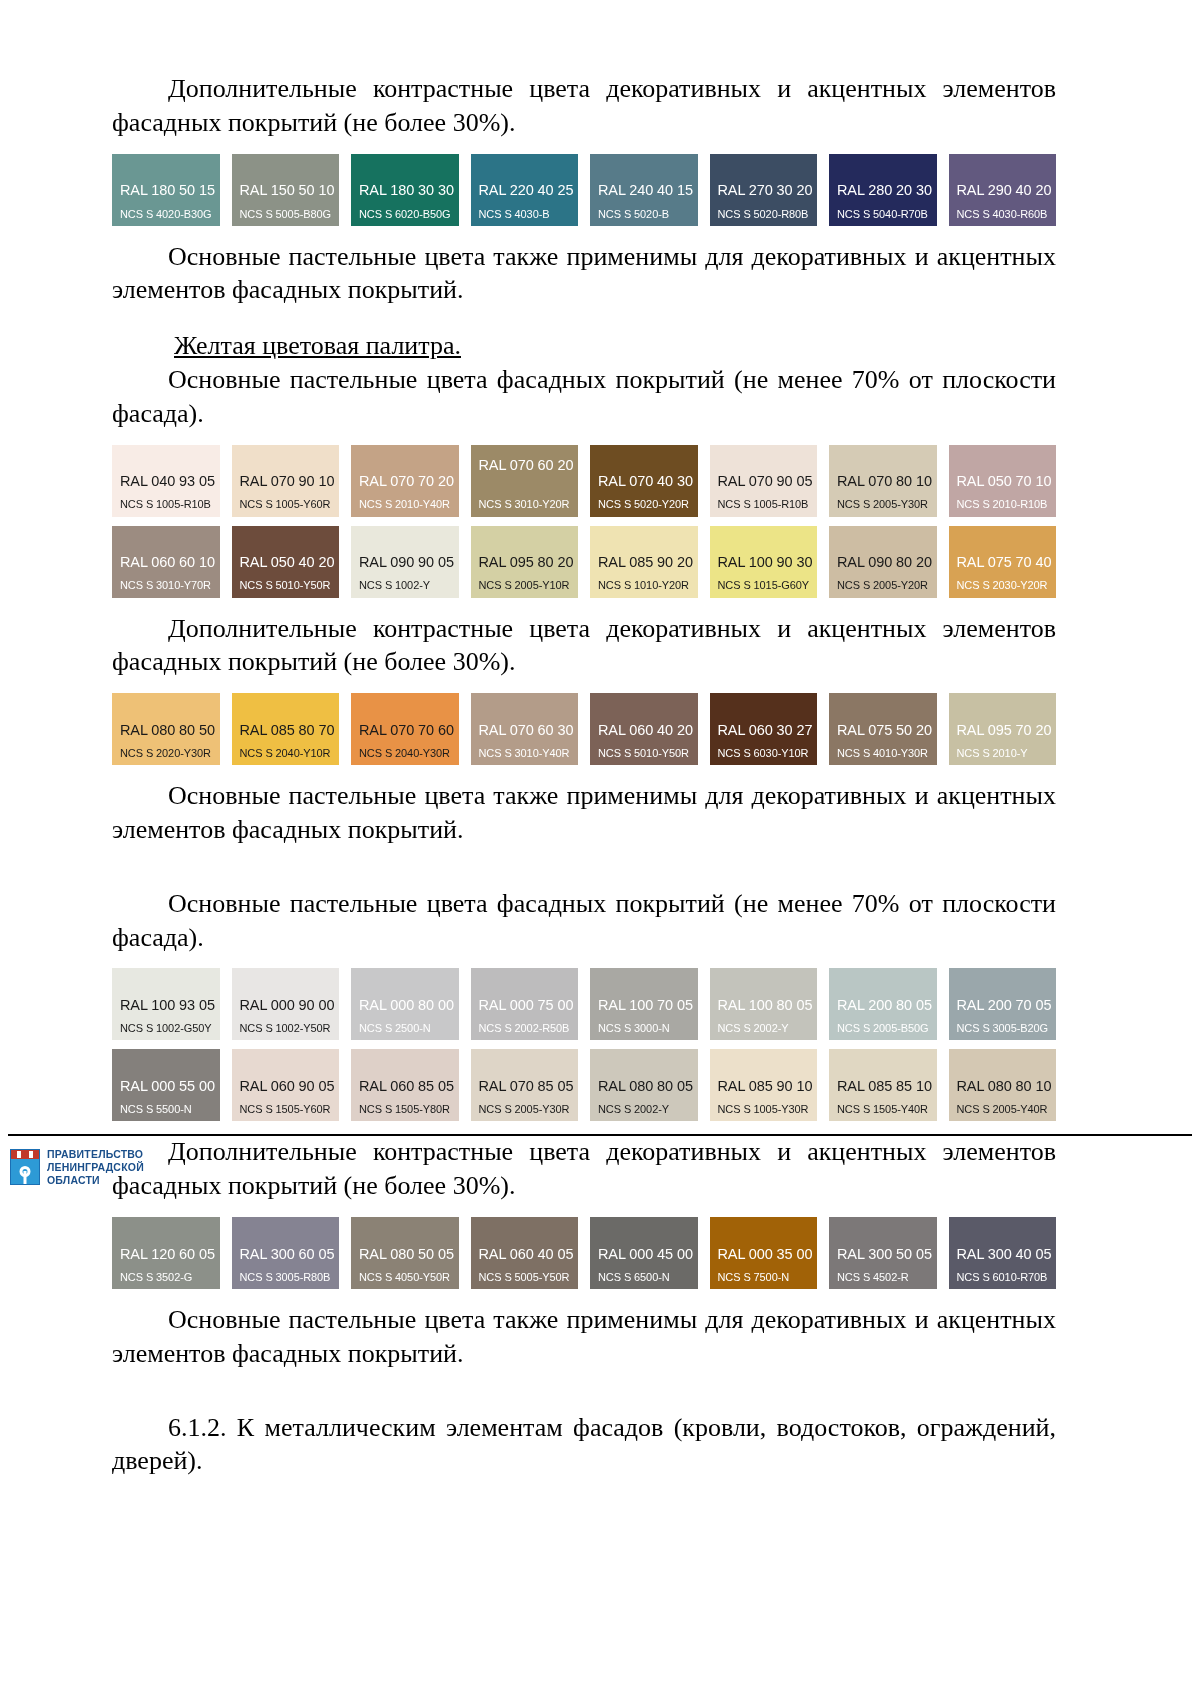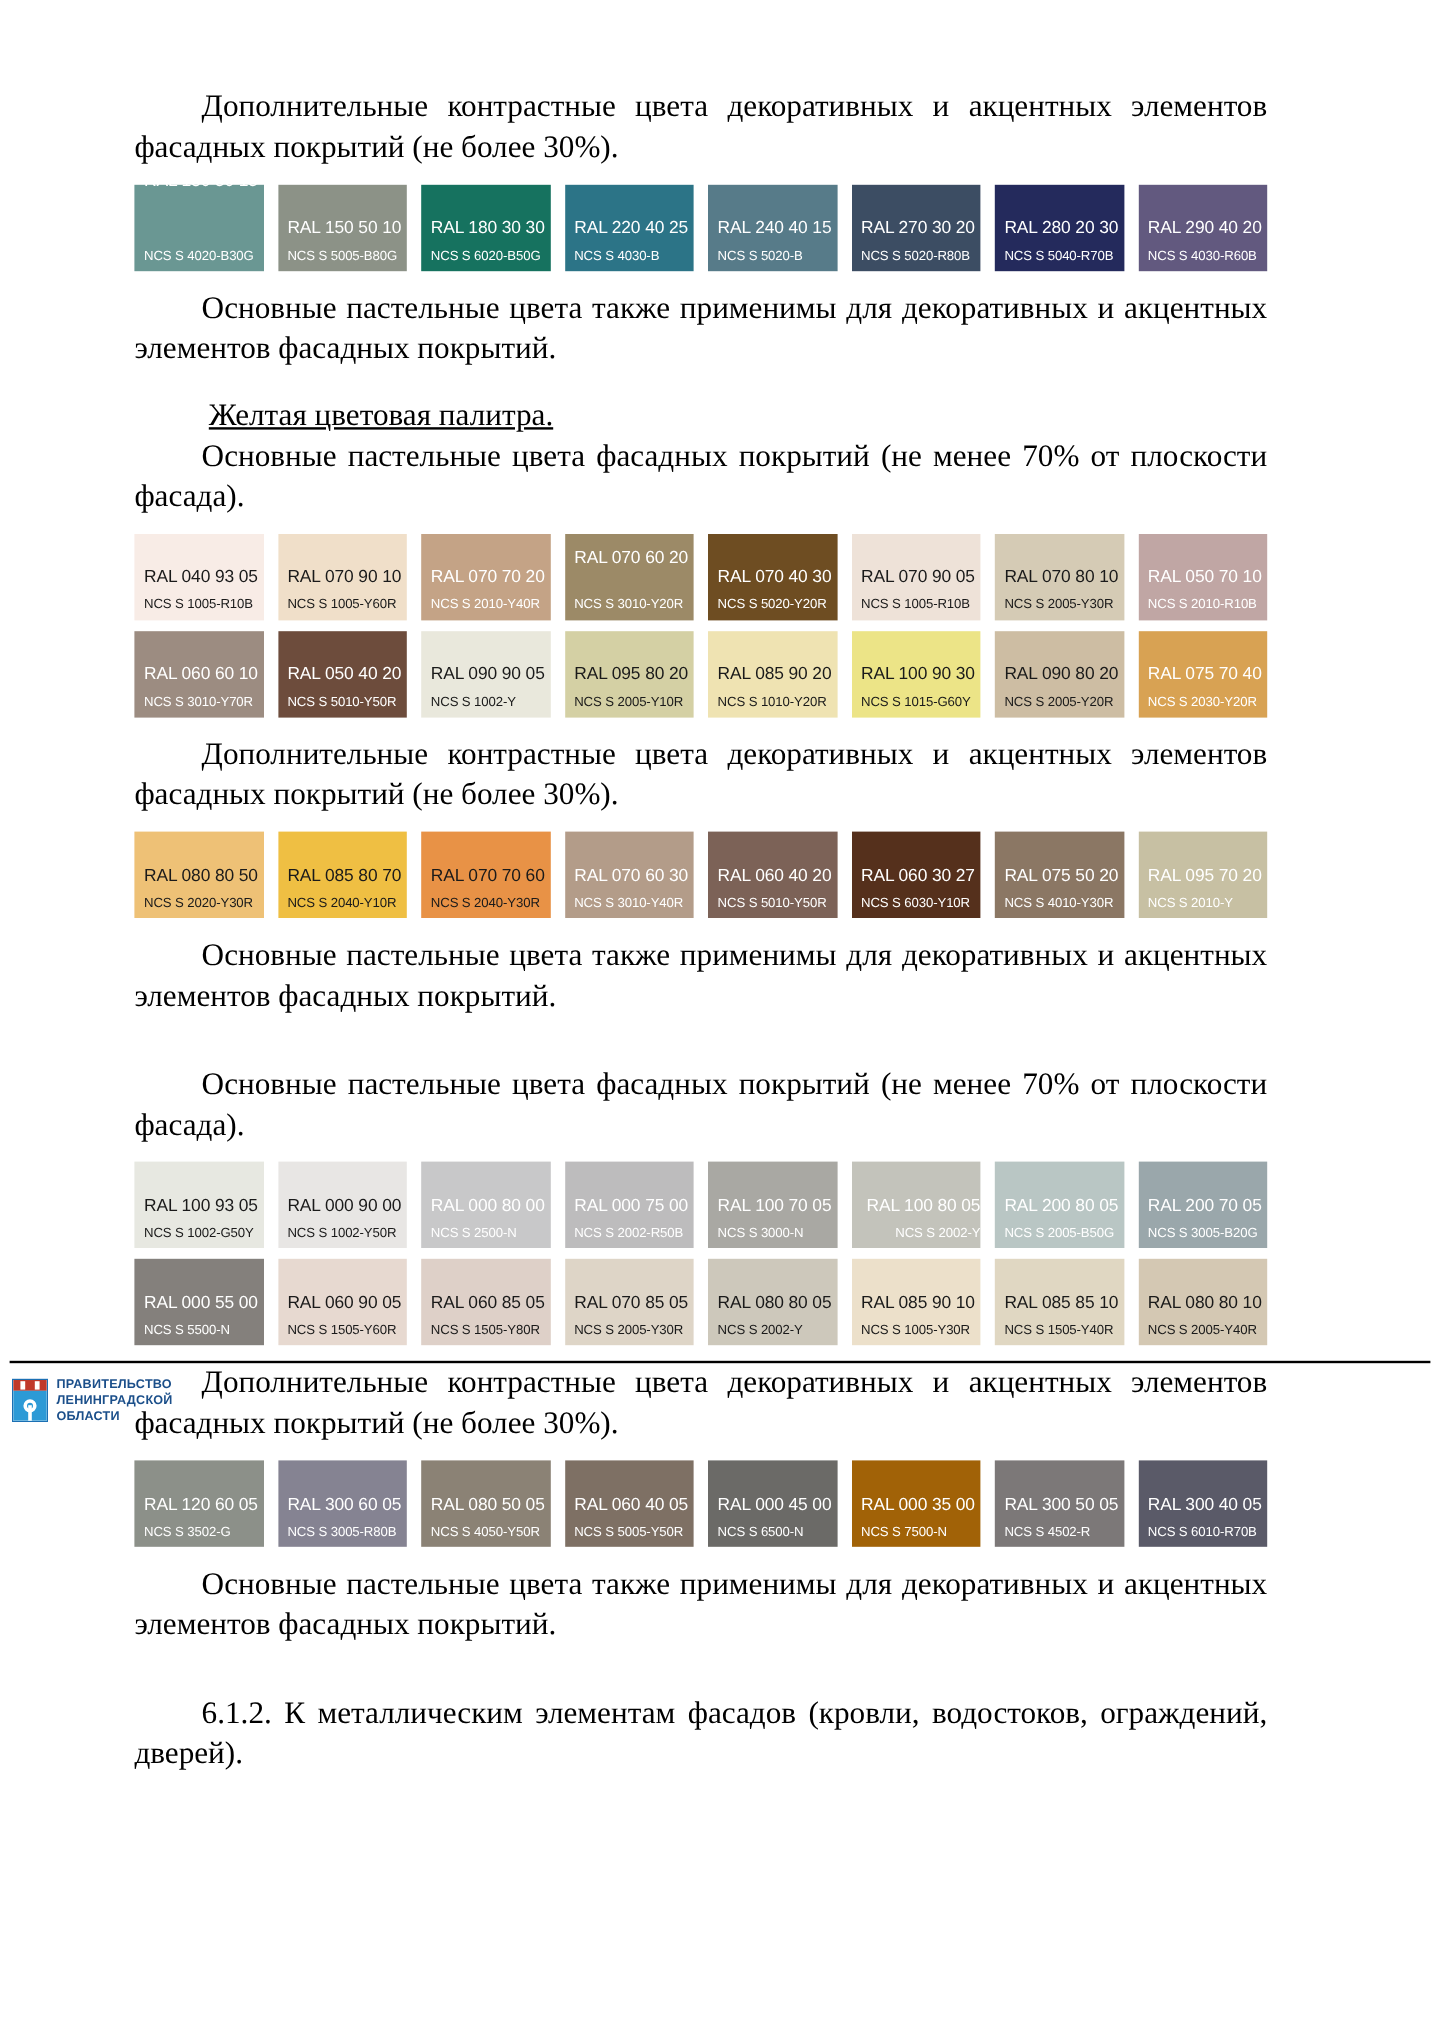--- a/index.html
+++ b/index.html
@@ -187,21 +187,21 @@
 </head>
 <body>
 
 <div class="page">
 
   <div class="content">
 
     <p class="para">Дополнительные контрастные цвета декоративных и акцентных элементов фасадных покрытий (не более 30%).</p>
     <div class="spacer-sm"></div>
     <div class="swatch-row">
-        <div class="swatch" style="background: rgb(106, 151, 147); color: rgb(255, 255, 255); gap: 39px;">
+        <div class="swatch" style="background: rgb(106, 151, 147); color: rgb(255, 255, 255);">
           <div class="ral">RAL 180 50 15</div>
           <div class="ncs">NCS S 4020-B30G</div>
         </div>
         <div class="swatch" style="background: rgb(140, 146, 135); color: rgb(255, 255, 255);">
           <div class="ral">RAL 150 50 10</div>
           <div class="ncs">NCS S 5005-B80G</div>
         </div>
         <div class="swatch" style="background: rgb(22, 114, 95); color: rgb(255, 255, 255);">
           <div class="ral">RAL 180 30 30</div>
           <div class="ncs">NCS S 6020-B50G</div>
@@ -364,21 +364,21 @@
           <div class="ncs">NCS S 2500-N</div>
         </div>
         <div class="swatch" style="background: rgb(189, 188, 189); color: rgb(255, 255, 255);">
           <div class="ral">RAL 000 75 00</div>
           <div class="ncs">NCS S 2002-R50B</div>
         </div>
         <div class="swatch" style="background: rgb(169, 168, 163); color: rgb(255, 255, 255);">
           <div class="ral">RAL 100 70 05</div>
           <div class="ncs">NCS S 3000-N</div>
         </div>
-        <div class="swatch" style="background: rgb(195, 195, 187); color: rgb(255, 255, 255); text-align: right;">
+        <div class="swatch" style="background: rgb(195, 195, 187); color: rgb(255, 255, 255);">
           <div class="ral">RAL 100 80 05</div>
           <div class="ncs">NCS S 2002-Y</div>
         </div>
         <div class="swatch" style="background: rgb(185, 198, 196); color: rgb(255, 255, 255);">
           <div class="ral">RAL 200 80 05</div>
           <div class="ncs">NCS S 2005-B50G</div>
         </div>
         <div class="swatch" style="background: rgb(154, 167, 171); color: rgb(255, 255, 255);">
           <div class="ral">RAL 200 70 05</div>
           <div class="ncs">NCS S 3005-B20G</div>

